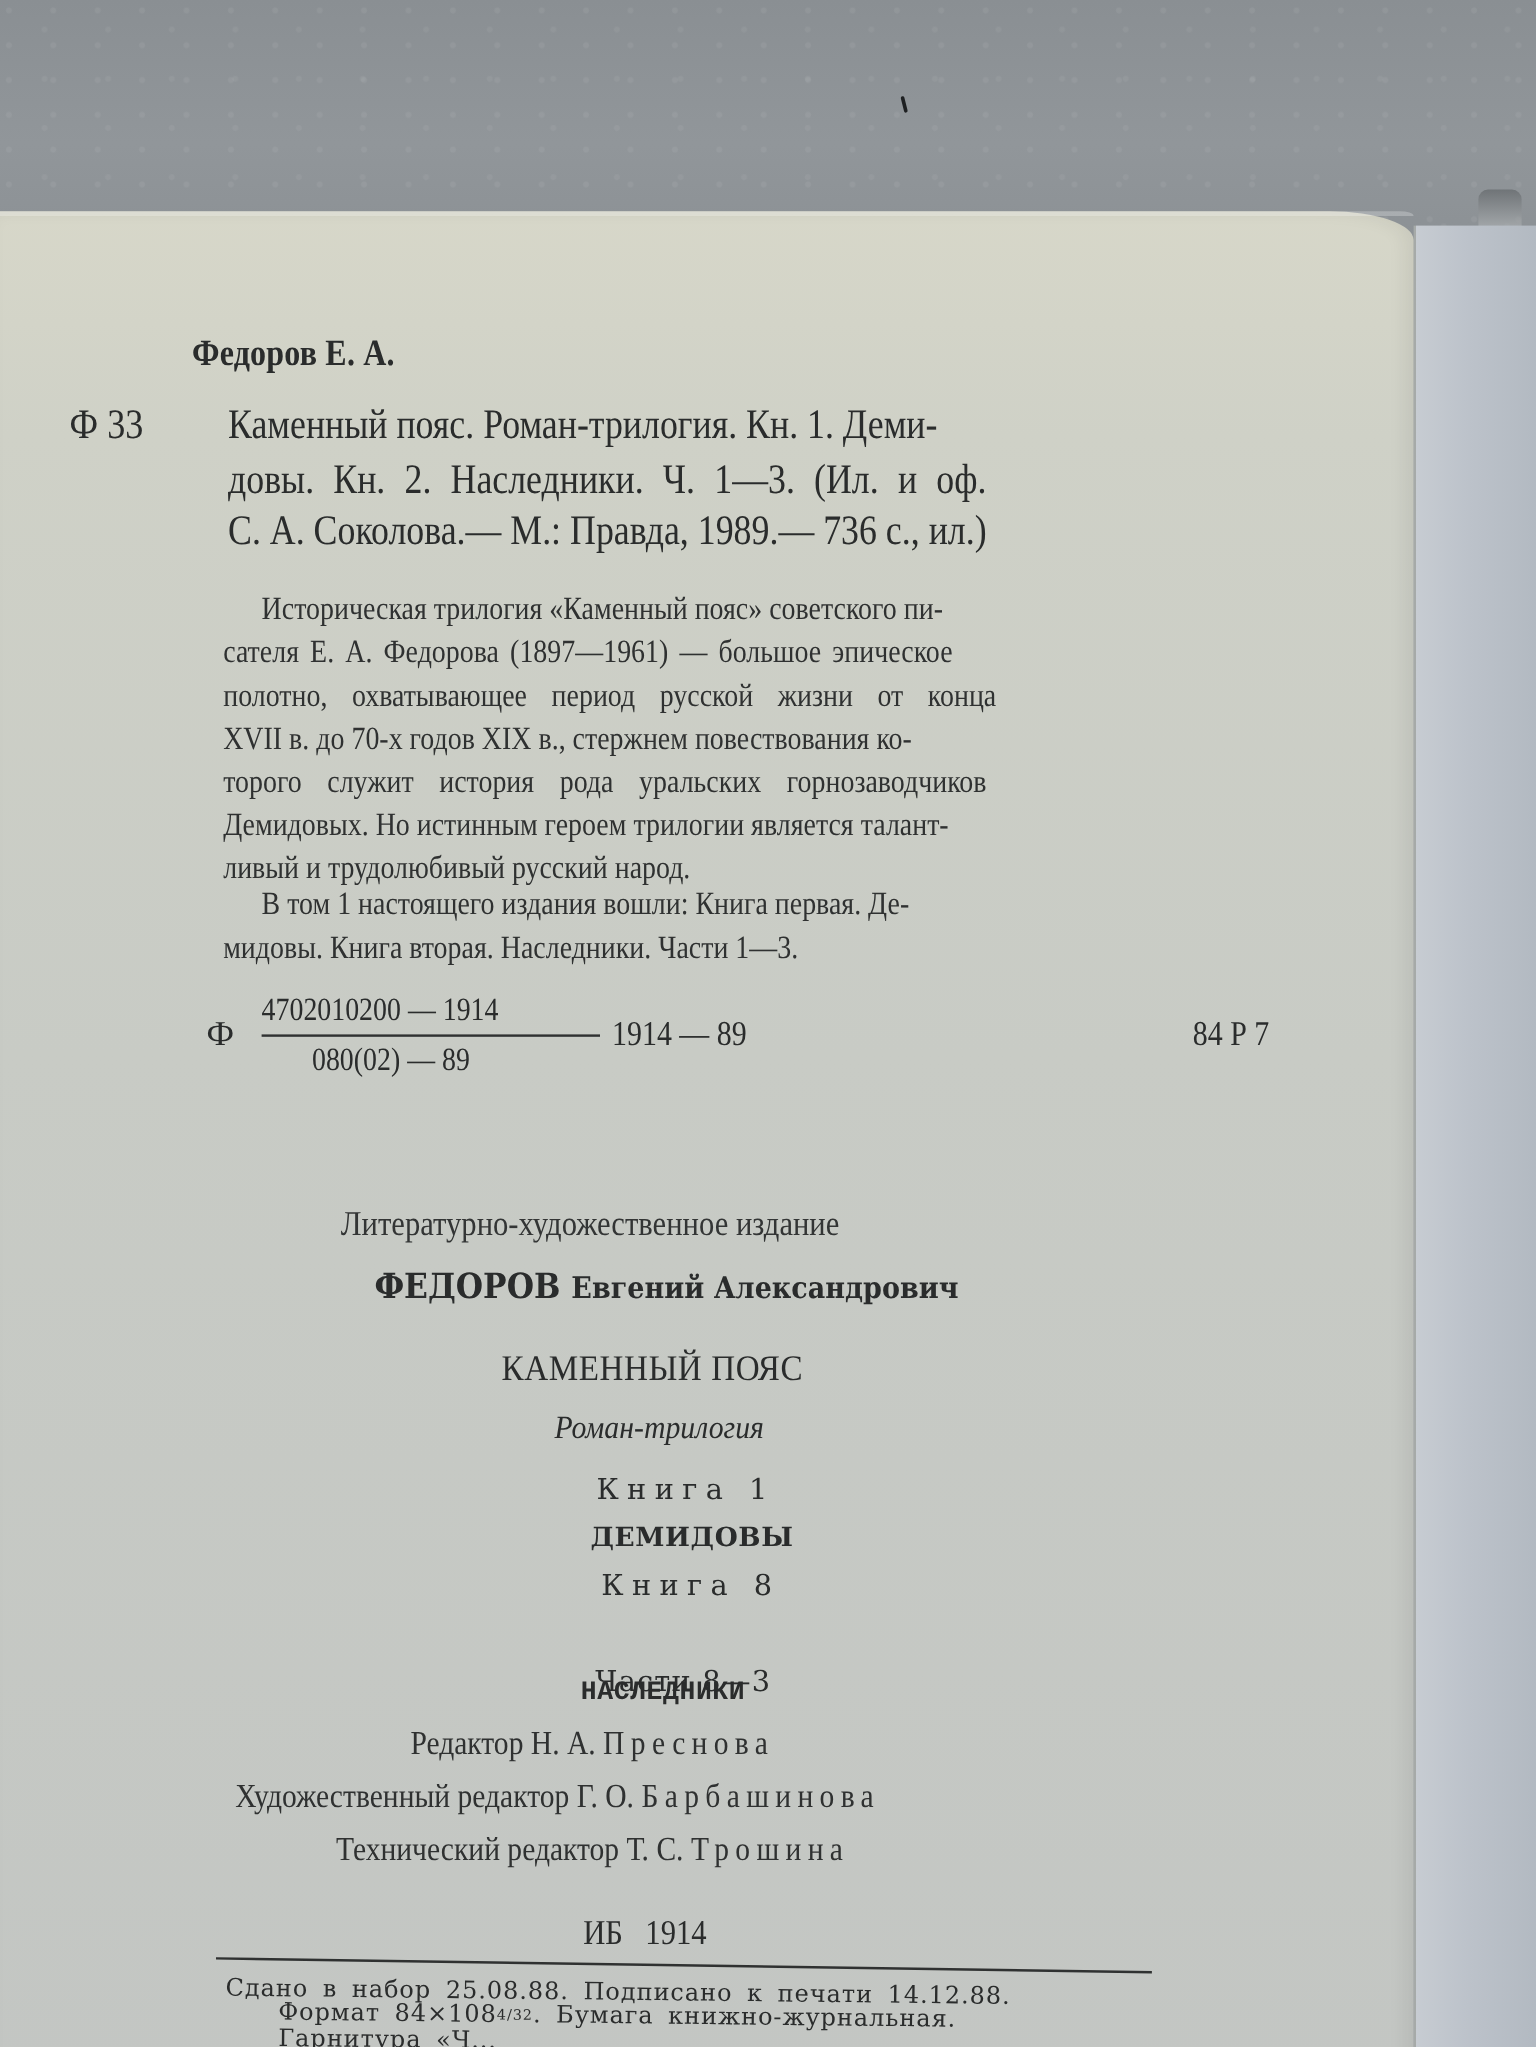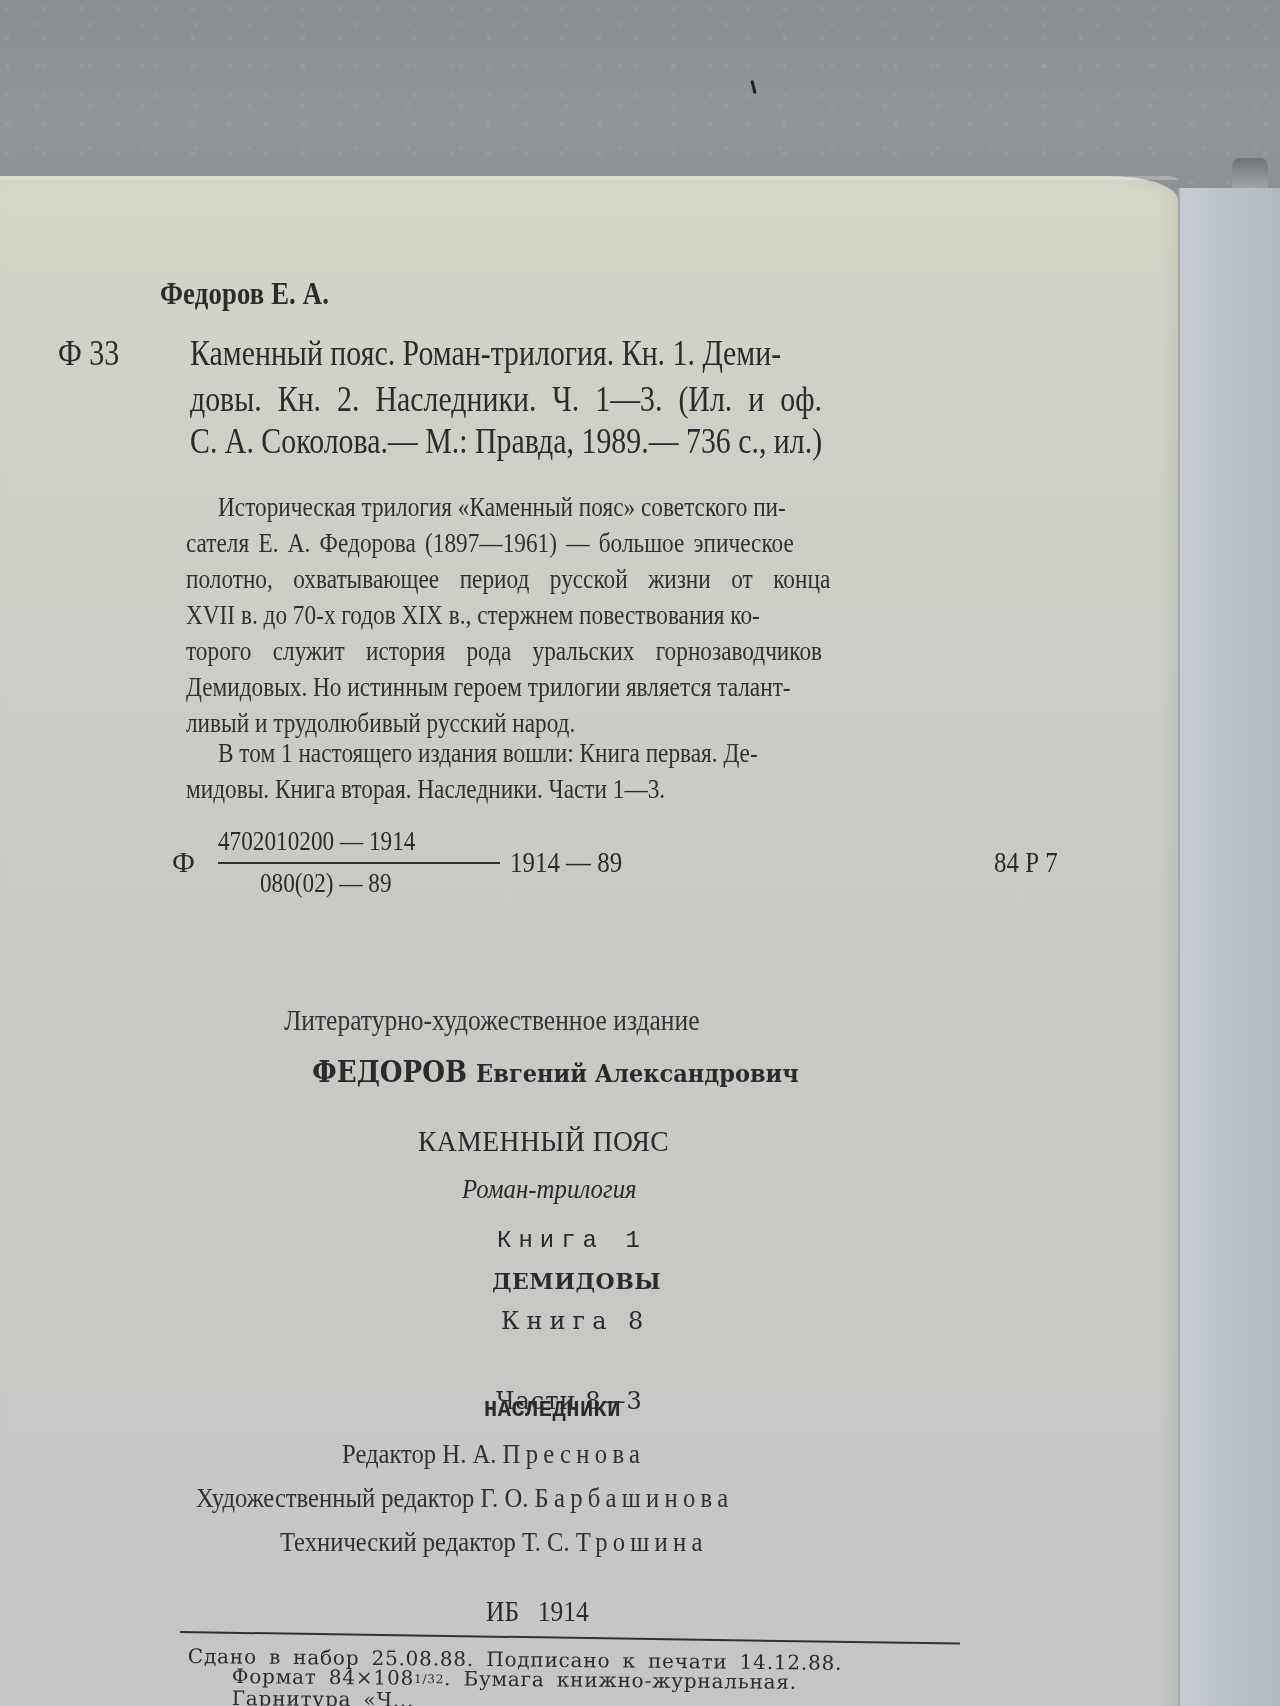--- a/index.html
+++ b/index.html
@@ -177,21 +177,21 @@
       font-size: 27px;
       font-style: italic;
       transform: scaleX(0.92);
       transform-origin: left top;
     }
     .imp-book {
       font-family: "DejaVu Serif", serif;
       font-size: 24px;
       letter-spacing: 7px;
     }
-    .b1 { left: 497px; top: 1229px; font-family: Liberation Mono, monospace; }
+    .b1 { left: 497px; top: 1229px; }
     .b2 { left: 501px; top: 1309px; }
     .imp-booktitle {
       font-family: "DejaVu Serif", serif;
       font-size: 22px;
       font-weight: bold;
       letter-spacing: 0.5px;
     }
     .bt1 { left: 492px; top: 1270px; }
     .bt2 { left: 484px; top: 1400px; font-family: Liberation Mono, monospace; }
     .imp-parts {
@@ -305,15 +305,15 @@
   <span>Технический редактор</span>
   <span>Т. С.</span>
   <span class="spaced">Трошина</span>
 </div>
 
 <div class="text ib">ИБ 1914</div>
 <div class="rule"></div>
 
 <div class="text tech t1">Сдано в набор 25.08.88. Подписано к печати 14.12.88.</div>
 <div class="text tech t2">
-  <span>Формат 84×108</span><span class="frac-small">1/32</span><span>. Бумага книжно-журнальная.</span>
+  <span>Формат 84×108</span><span class="frac-small">4/32</span><span>. Бумага книжно-журнальная.</span>
 </div>
 <div class="text tech t3">Гарнитура «Ч...</div>
 
 </body></html>

